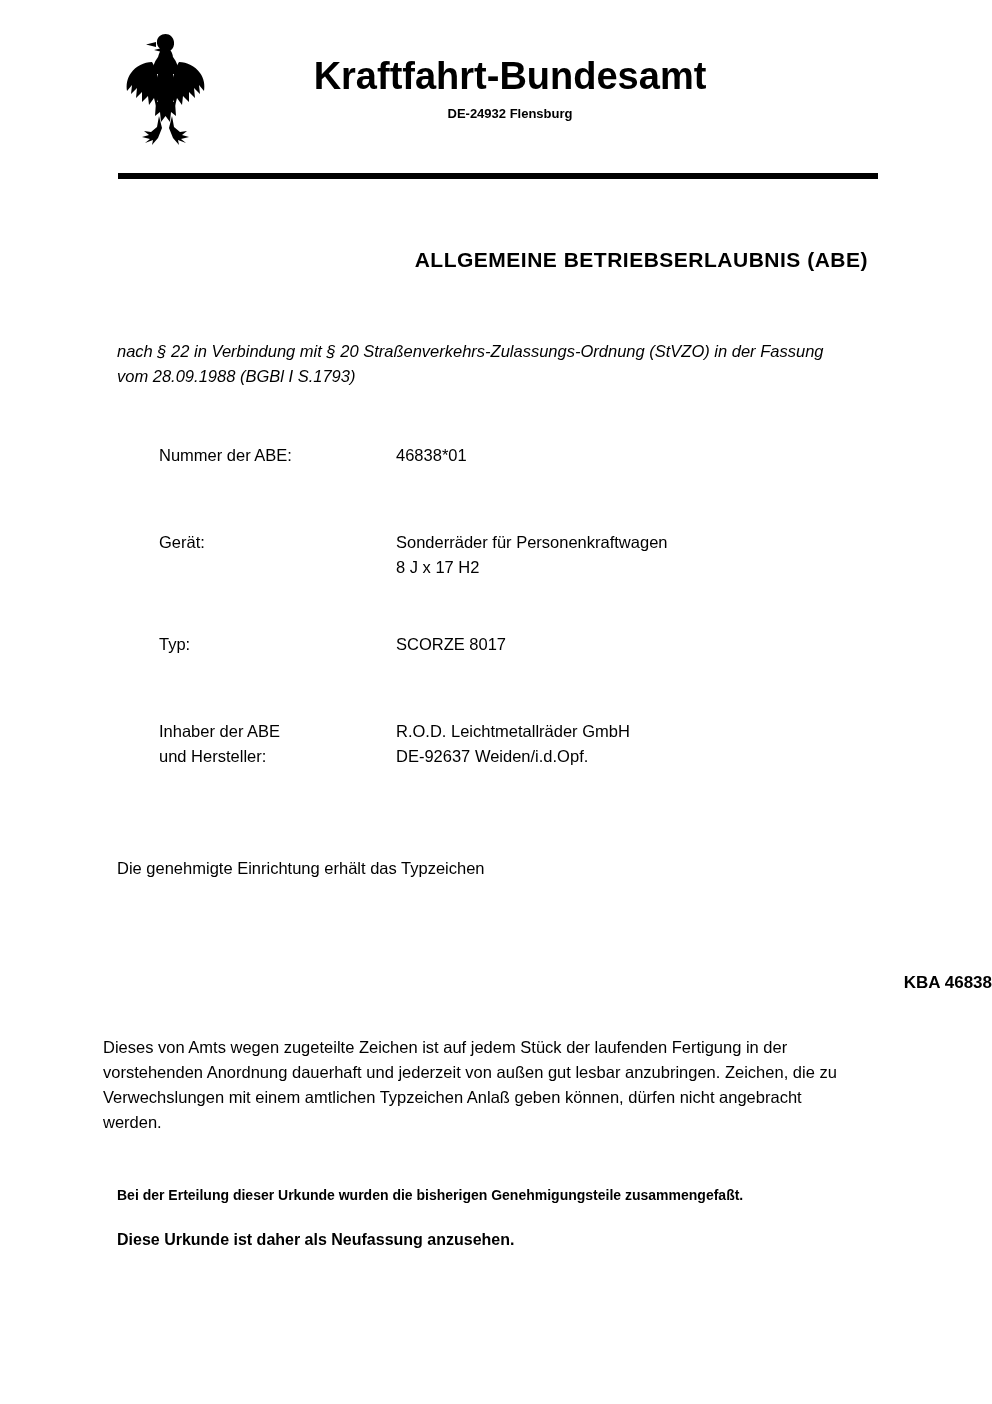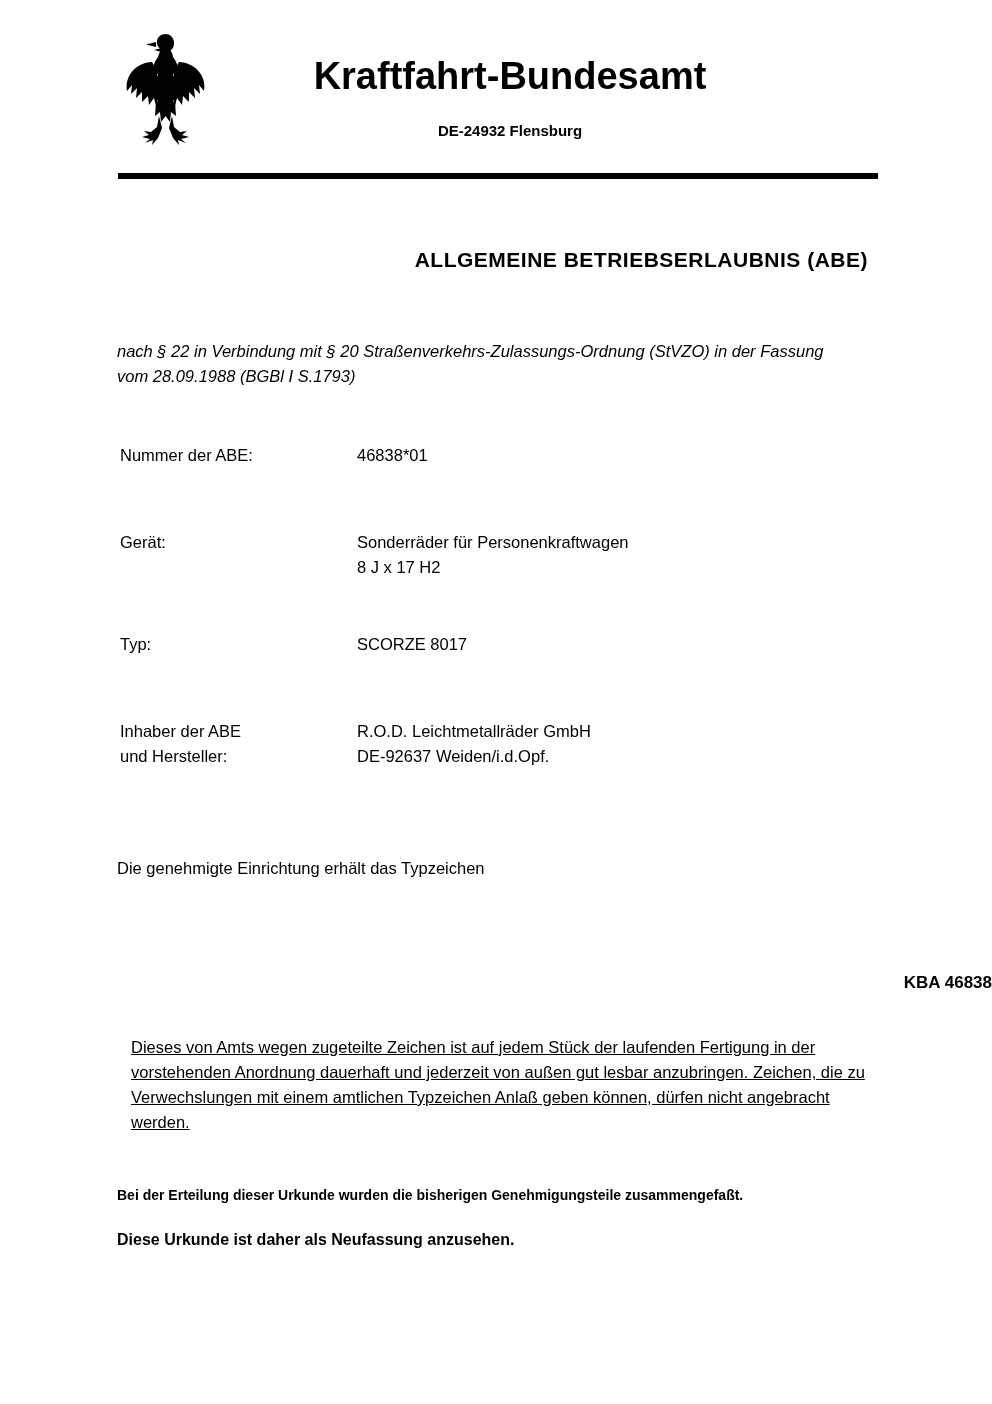--- a/index.html
+++ b/index.html
@@ -45,23 +45,23 @@
     width: 560px;
     text-align: center;
   }
   .org-title {
     font-size: 38px;
     font-weight: bold;
     letter-spacing: 0px;
     line-height: 44px;
   }
   .org-sub {
-    font-size: 15px;
-    font-weight: bold;
-    margin-top: 24px;
+    font-size: 13px;
+    font-weight: bold;
+    margin-top: 8px;
   }
   .rule {
     position: absolute;
     left: 118px;
     top: 173px;
     width: 760px;
     height: 6px;
     background: #000000;
   }
 
@@ -98,20 +98,21 @@
   }
   .field-row {
     display: flex;
     margin-bottom: 0;
   }
   .field-label {
     width: 240px;
     flex: 0 0 240px;
     padding-left: 3px;
     box-sizing: border-box;
+    margin-left: 39px;
   }
   .field-value {
     flex: 1 1 auto;
   }
   .gap-1 { height: 62px; }
   .gap-2 { height: 52px; }
   .gap-3 { height: 62px; }
 
   .para1 {
     position: absolute;
@@ -133,26 +134,25 @@
     position: absolute;
     left: 0;
     top: 973px;
     width: 992px;
     text-align: right;
     font-size: 17px;
     font-weight: bold;
   }
   .para3 {
     position: absolute;
-    left: 131px;
+    left: 103px;
     top: 1035px;
     width: 745px;
     font-size: 16.5px;
     line-height: 25px;
-    text-decoration: underline;
   }
   .bold-note-1 {
     position: absolute;
     left: 117px;
     top: 1183px;
     width: 780px;
     font-size: 14px;
     font-weight: bold;
     line-height: 24px;
   }

